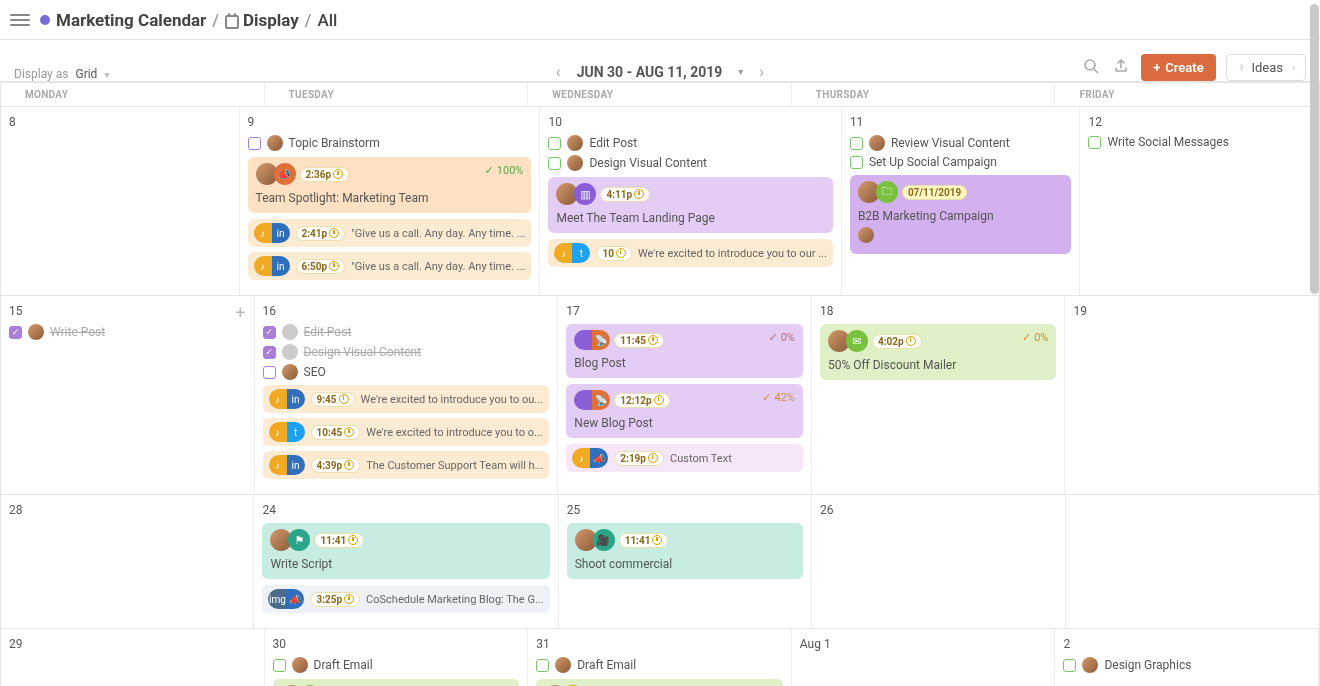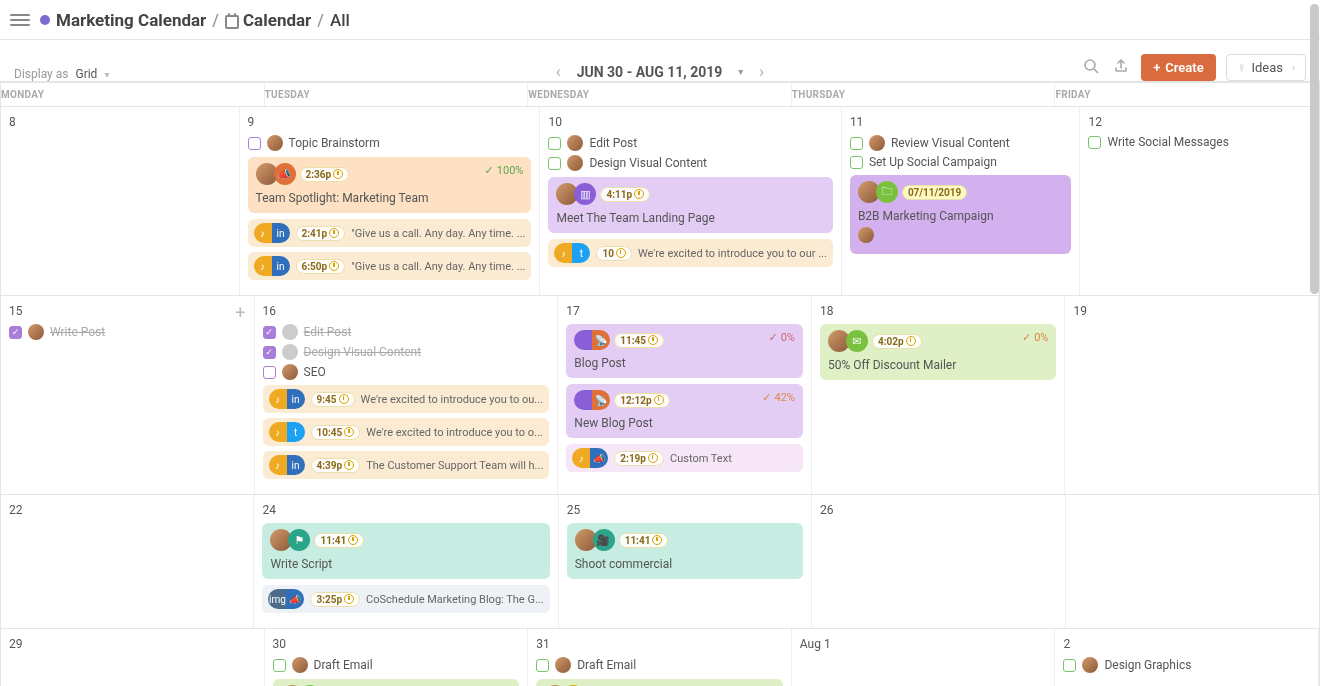--- a/index.html
+++ b/index.html
@@ -18,21 +18,21 @@
   .chev{display:inline-block;margin-left:4px;color:#bbb;font-size:10px;}
   .date-nav{position:absolute;left:50%;transform:translateX(-50%);display:flex;align-items:center;gap:12px;}
   .nav-arrow{color:#aaa;font-size:16px;cursor:pointer;padding:0 4px;}
   .date-range{font-weight:700;font-size:14px;color:#555;cursor:pointer;}
   .right-tools{margin-left:auto;display:flex;align-items:center;gap:10px;}
   .tool-icon{color:#aaa;cursor:pointer;font-size:15px;width:20px;text-align:center;}
   .create-btn{background:#d96b3f;color:#fff;border-radius:4px;padding:6px 12px;font-weight:600;font-size:13px;display:flex;align-items:center;gap:5px;cursor:pointer;}
   .ideas-btn{border:1px solid #ddd;border-radius:4px;padding:5px 10px;font-size:13px;color:#555;display:flex;align-items:center;gap:5px;cursor:pointer;}
   .cal-wrap{border:1px solid #e5e5e5;margin:0;}
   .dayhead{display:grid;grid-template-columns:repeat(5,1fr);}
-  .dayhead div{padding:6px 0;font-size:10px;font-weight:700;color:#aaa;letter-spacing:.03em;border-right:1px solid #eee;}
+  .dayhead div{padding:6px 24px;font-size:10px;font-weight:700;color:#aaa;letter-spacing:.03em;border-right:1px solid #eee;}
   .week{display:grid;grid-template-columns:repeat(5,1fr);border-top:1px solid #e5e5e5;}
   .cell{border-right:1px solid #eee;padding:8px 8px 10px;min-height:70px;position:relative;}
   .cell .dnum{font-size:12px;color:#555;margin-bottom:6px;}
   .addplus{position:absolute;top:6px;right:8px;color:#bbb;font-size:18px;cursor:pointer;display:none;}
   .cell.hover .addplus{display:block;}
   .task{display:flex;align-items:center;gap:6px;font-size:12px;color:#555;margin:4px 0;}
   .task .tlabel.done{text-decoration:line-through;color:#aaa;}
   .cb{width:13px;height:13px;border-radius:3px;border:1.5px solid;display:inline-flex;align-items:center;justify-content:center;font-size:9px;color:#fff;flex:0 0 auto;}
   .cb.green{border-color:#7bc46c;}
   .cb.purple{border-color:#a97ed8;}
@@ -74,21 +74,21 @@
 <div class="topbar">
   <div class="hamburger">
       <span></span>
       <span></span>
       <span></span>
     </div>
   <span class="dot"></span>
   <span class="crumb">Marketing Calendar</span>
   <span class="crumb light">/</span>
   <span class="calicon"></span>
-  <span class="crumb">Calendar</span>
+  <span class="crumb">Display</span>
   <span class="crumb light">/</span>
   <span class="crumb" style="font-weight:500">All</span>
 </div>
 
 <div class="toolbar">
   <div class="display-as">
     <span>Display as</span>
     <span class="val">Grid</span>
     <span class="chev">▾</span>
   </div>
@@ -318,21 +318,21 @@
             <div class="pct orange"><span class="chk">✓</span> 0%</div>
             <div class="title">50% Off Discount Mailer</div>
           </div>
         </div>
         <div class="cell">
           <div class="dnum">19</div>
         </div>
       </div>
       <div class="week">
         <div class="cell">
-          <div class="dnum">22</div>
+          <div class="dnum">28</div>
         </div>
         <div class="cell">
           <div class="dnum">24</div>
           <div class="card c-teal">
             <div class="toprow">
               <span class="avatar lg"></span>
               <span class="ico-circle" style="background: rgb(42, 165, 138); margin-left: -8px;">⚑</span>
               <span class="timechip">11:41<span class="clock"></span></span>
             </div>
             <div class="title">Write Script</div>

